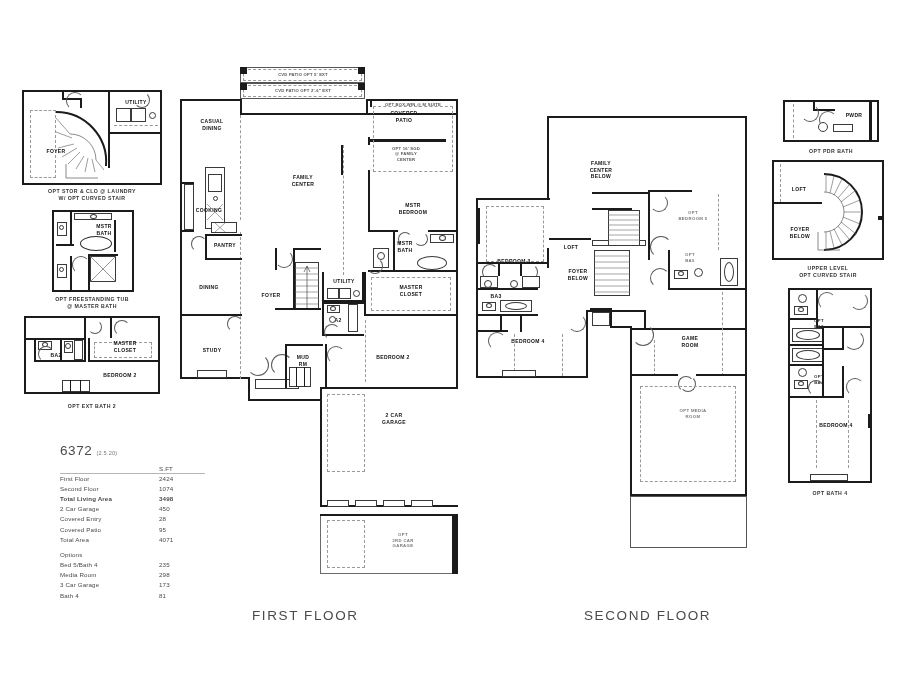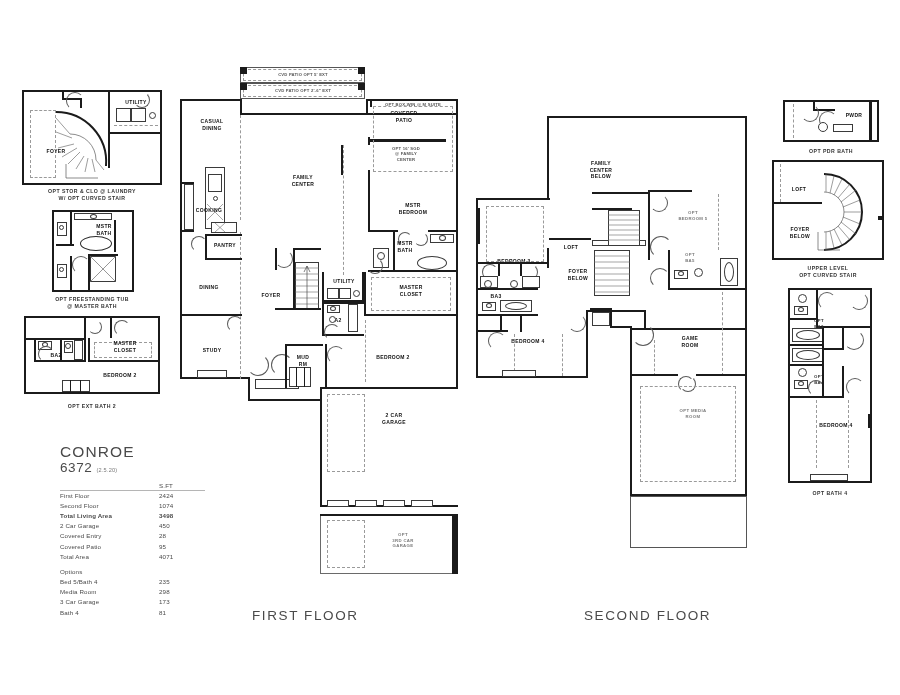--- a/index.html
+++ b/index.html
@@ -164,21 +164,20 @@
     <div class="wall" style="left:46px;top:64px;width:1px;height:12px;"></div>
     <div class="wall" style="left:56px;top:64px;width:1px;height:12px;"></div>
     <div class="lbl" style="left:22px;top:36px;width:20px;">BA2</div>
     <div class="lbl" style="left:78px;top:24px;width:46px;">MASTER
 CLOSET</div>
     <div class="lbl" style="left:68px;top:56px;width:56px;">BEDROOM 2</div>
   </div>
   <div class="cap" style="left:24px;top:403px;width:136px;">OPT EXT BATH 2</div>
 
   <div class="spec">
-    <div class="name">CONROE</div>
     <div class="numrow">
       <span class="num">6372</span>
       <span class="date">(2.5.20)</span>
     </div>
     <table>
       <tbody>
           <tr class="head">
         <td></td>
         <td class="v">S.FT</td>
       </tr>

